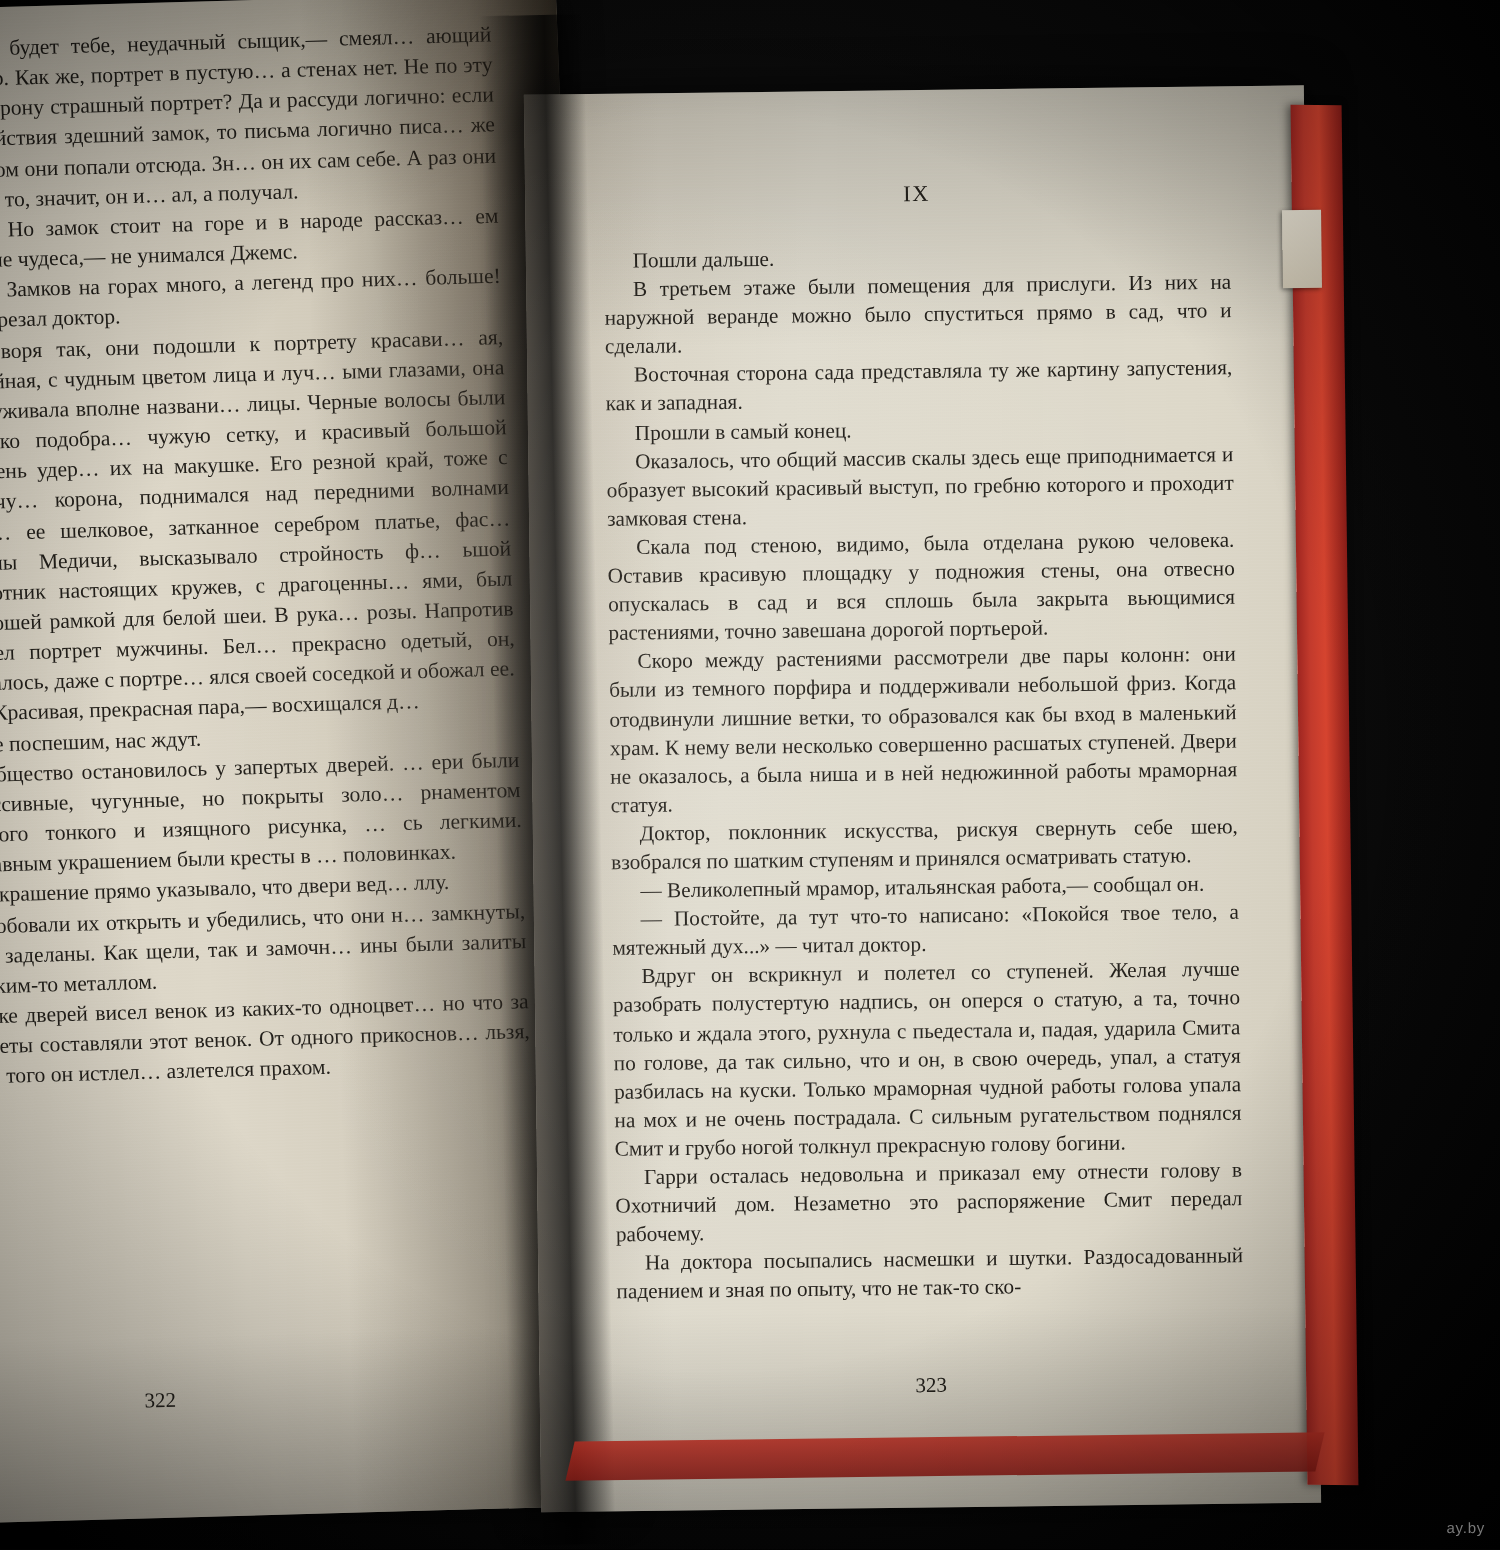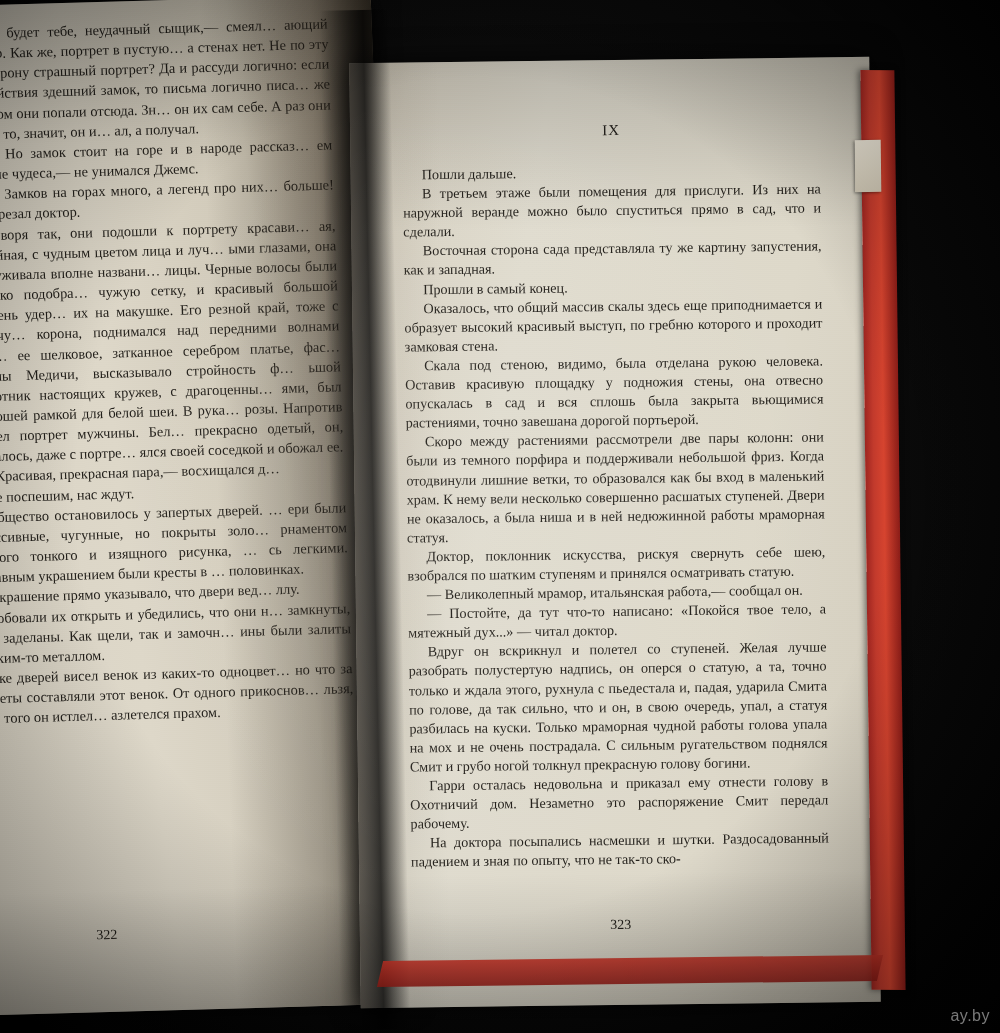--- a/index.html
+++ b/index.html
@@ -186,21 +186,21 @@
     background-image:
       repeating-linear-gradient(0deg, rgba(255,255,255,0.05) 0 1px, rgba(0,0,0,0.03) 1px 2px);
   }
 
   
   .watermark {
     position: absolute;
     right: 10px;
     bottom: 8px;
     font-family: "Liberation Sans", sans-serif;
-    font-size: 16px;
+    font-size: 10px;
     color: #8e8e8e;
     letter-spacing: 0.5px;
     opacity: 0.85;
   }
 
   
   .vignette {
     position: absolute;
     inset: 0;
     pointer-events: none;

